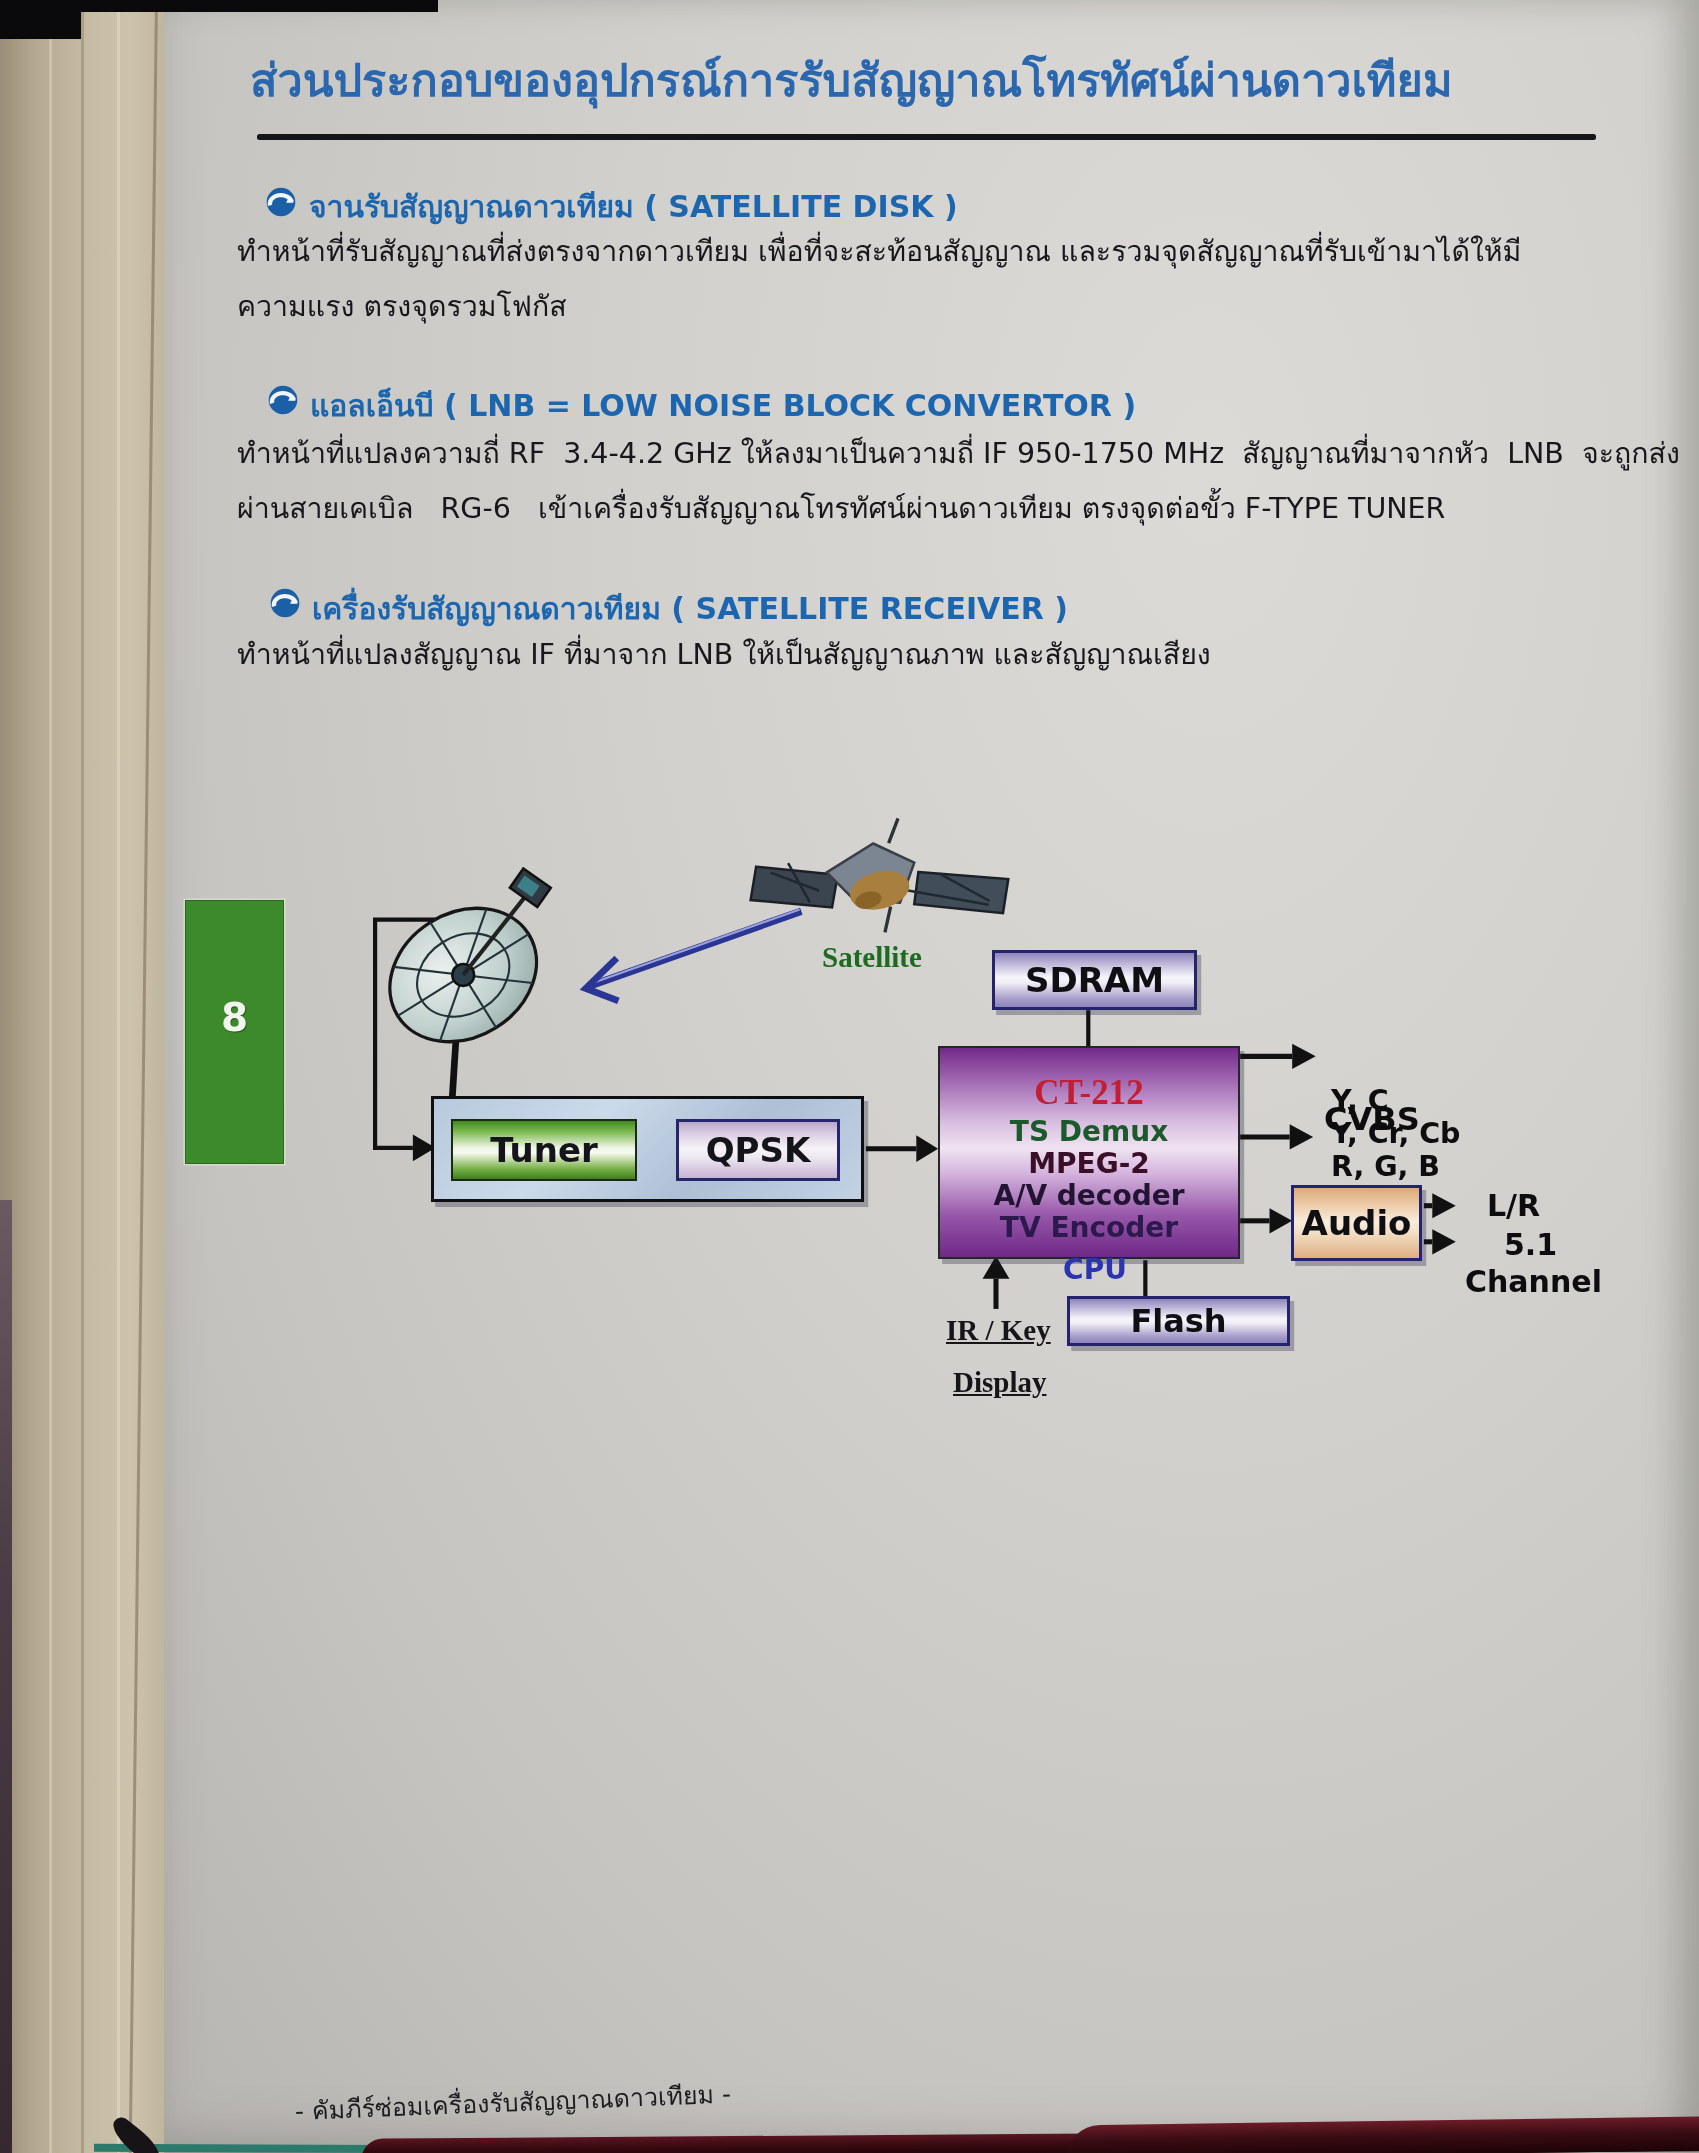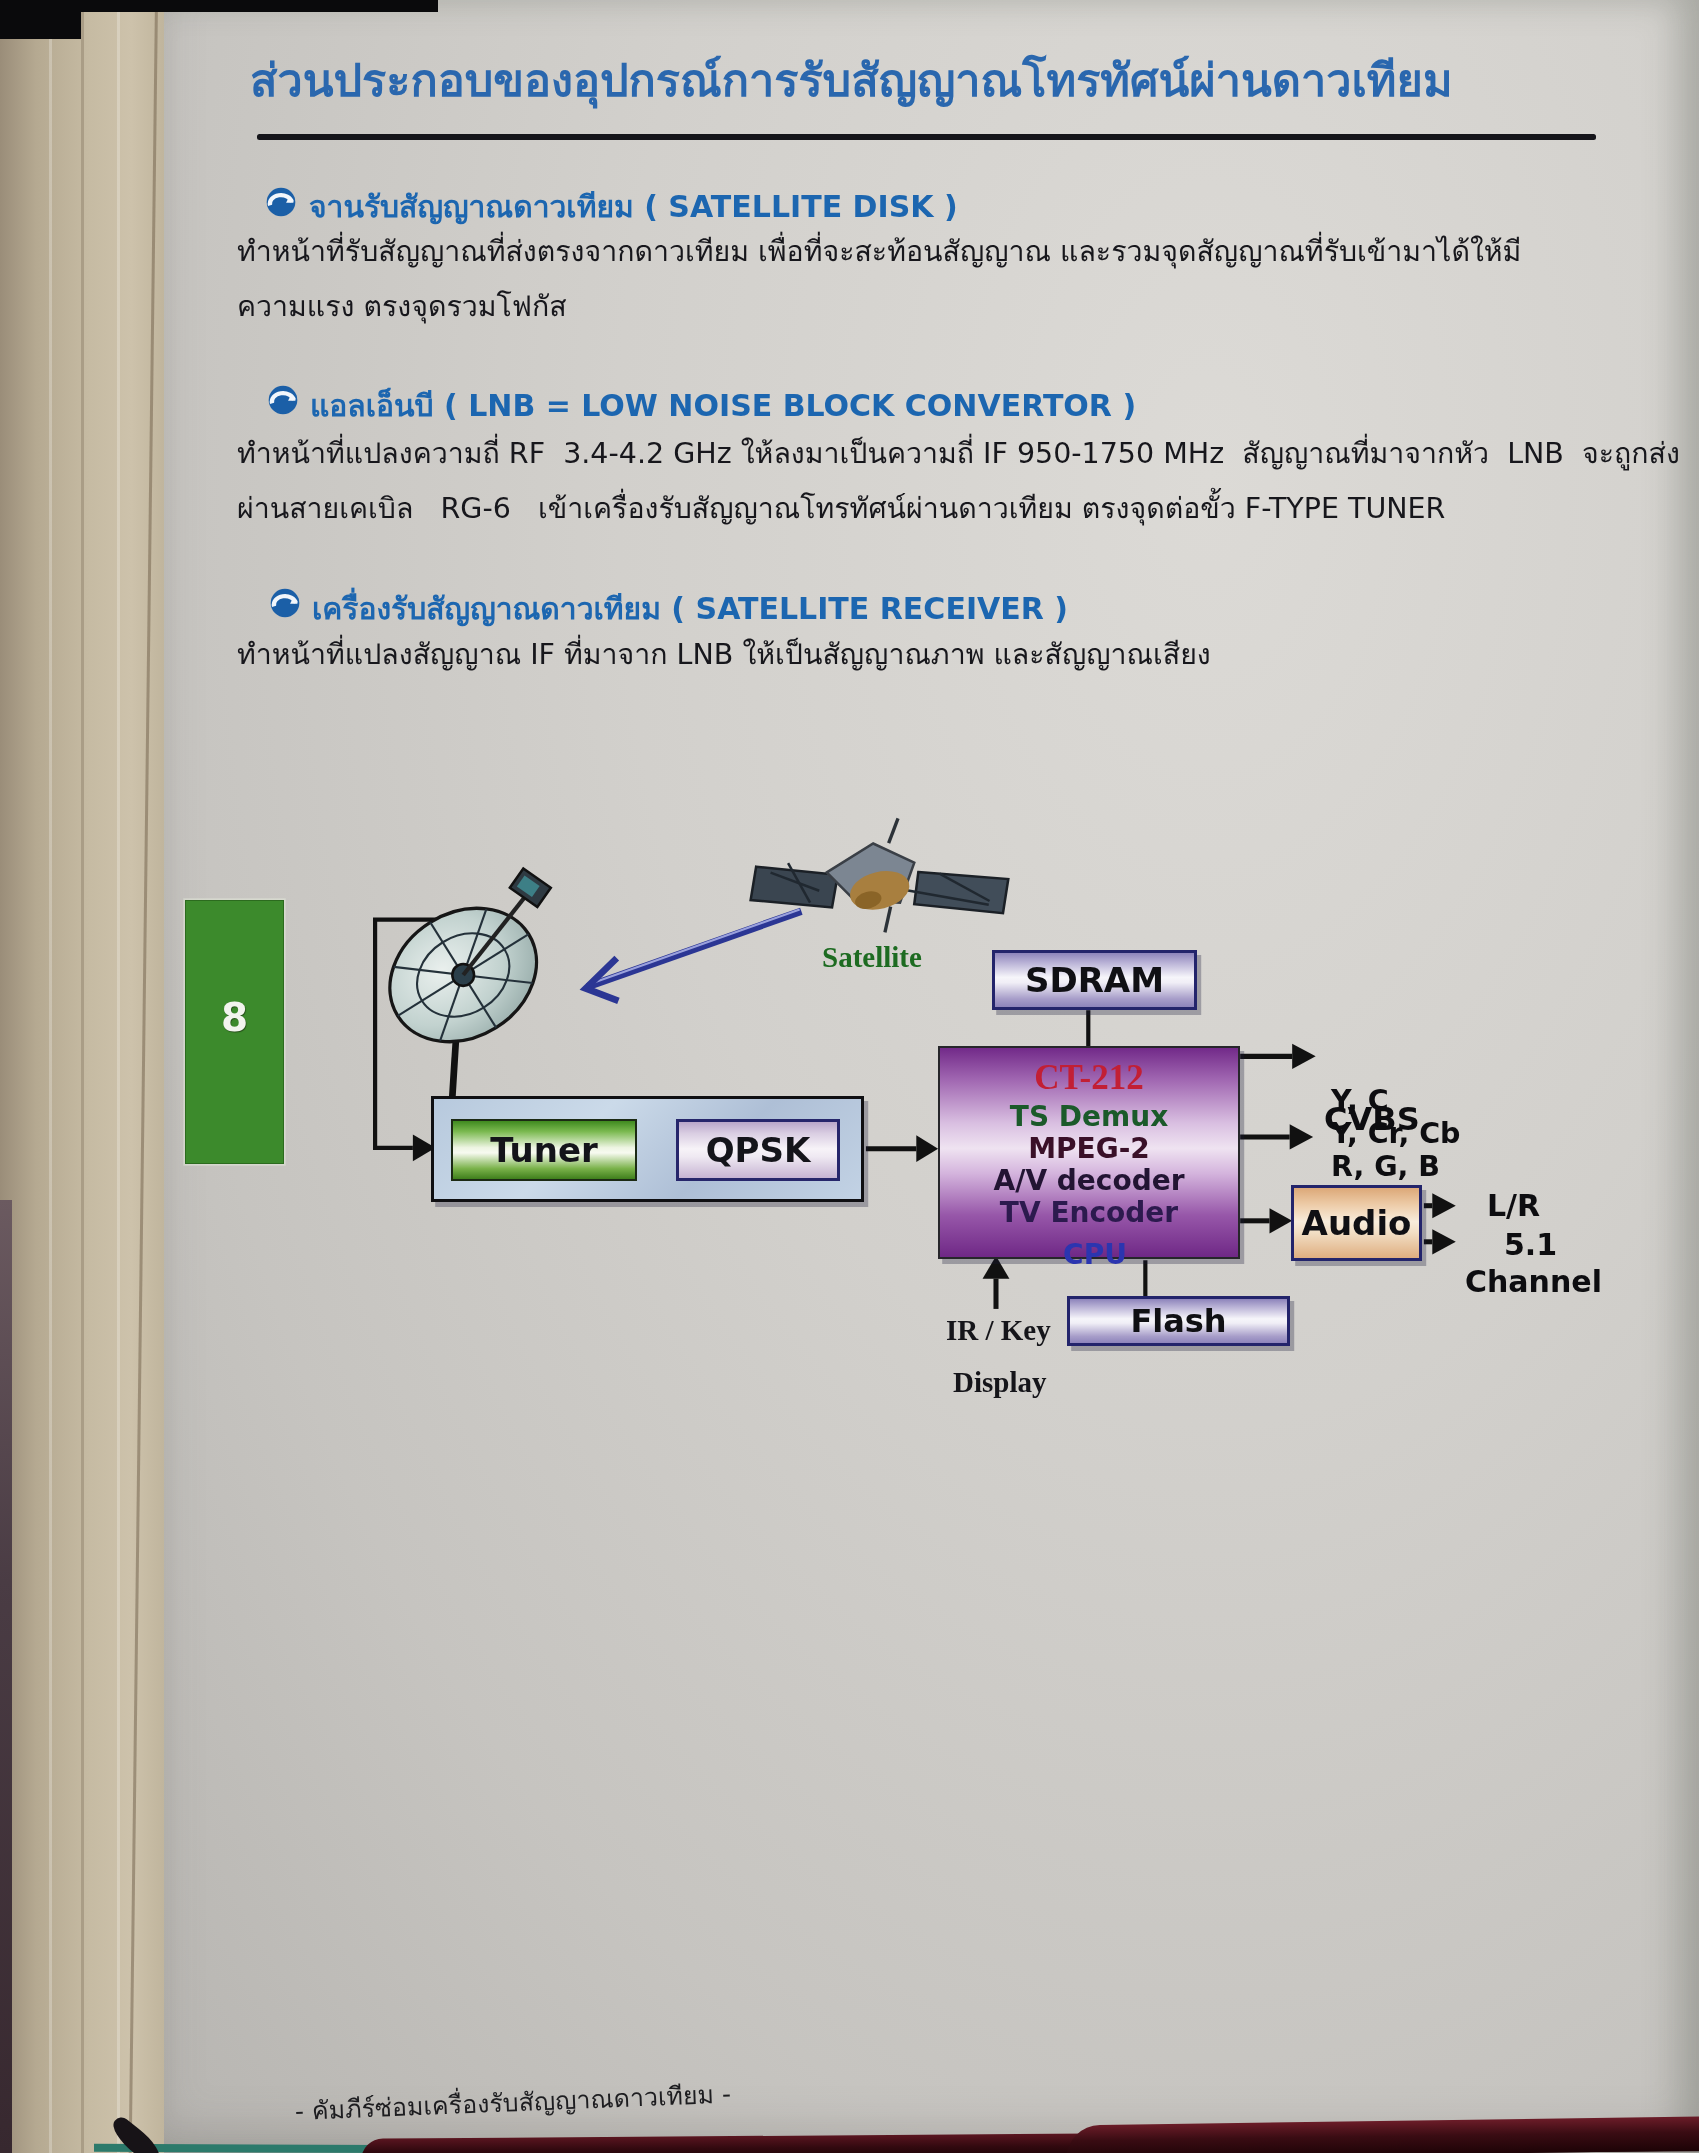--- a/index.html
+++ b/index.html
@@ -42,40 +42,40 @@
     transform:rotate(-2.3deg);transform-origin:left center;}
   
   .dbox{z-index:6;display:flex;align-items:center;justify-content:center;
     box-shadow:4.2px 5px 0 rgba(25,25,55,.30);box-sizing:border-box;}
   .lav{background:linear-gradient(180deg,#8d84bb 0%,#b9b2d6 18%,#f6f5fa 45%,#f0eef6 55%,#a79dc9 85%,#8d84bb 100%);
     border:3.4px solid #23246b;}
   .sdram{left:992px;top:950px;width:205px;height:60px;font-size:34px;font-weight:bold;color:#101014;}
   .flash{left:1067px;top:1296px;width:223px;height:50px;font-size:32px;font-weight:bold;color:#101014;}
   .chip{left:938px;top:1046px;width:302px;height:213px;border:2.5px solid #26262a;
     background:linear-gradient(180deg,#722a89 0%,#a066b1 15%,#d9bfe1 36%,#efe3f1 48%,#d4b4dd 60%,#9757a9 80%,#6f2886 100%);
-    flex-direction:column;justify-content:flex-start;padding-top:10px;text-align:center;}
+    flex-direction:column;justify-content:flex-start;padding-top:25px;text-align:center;}
   .chip .t{font-family:"Liberation Serif","DejaVu Serif",serif;font-size:35px;font-weight:bold;color:#c21f35;margin-bottom:3.4px;}
   .chip .l{font-size:28px;font-weight:bold;line-height:32px;}
   .chip .l1{color:#1b5a2a}.chip .l2{color:#3a1028}.chip .l3{color:#221433}.chip .l4{color:#2c1a4e}
   .chip .cpu{font-size:28px;font-weight:bold;color:#2b35b0;margin-top:8.4px;margin-left:12px;}
   .io-wrap{left:431px;top:1096px;width:433px;height:106px;border:3.4px solid #0f0f12;z-index:5;
     background:linear-gradient(135deg,#b7c9dd 0%,#cbdae9 35%,#aebfd6 65%,#c2d2e4 100%);
     box-shadow:4.2px 5px 0 rgba(25,25,55,.30);box-sizing:border-box;position:absolute;}
   .tuner{left:17px;top:20px;width:186px;height:62px;border:2.5px solid #1c2a14;position:absolute;z-index:6;
     background:linear-gradient(180deg,#3f8a1f 0%,#7ab94f 18%,#eef5e3 46%,#f7faf0 55%,#7ab24a 82%,#3f7f1c 100%);
     display:flex;align-items:center;justify-content:center;font-size:34px;font-weight:600;color:#14141a;box-sizing:border-box;}
   .qpsk{left:242px;top:20px;width:164px;height:62px;border:3.4px solid #26266b;position:absolute;z-index:6;
     background:linear-gradient(180deg,#b9a7c9 0%,#d9cde2 20%,#f7f3f8 48%,#efe9f2 62%,#c6b4d3 100%);
     display:flex;align-items:center;justify-content:center;font-size:34px;font-weight:bold;color:#14141a;box-sizing:border-box;}
   .audio{left:1291px;top:1185px;width:131px;height:76px;border:3.4px solid #23246b;
     background:linear-gradient(180deg,#dca878 0%,#ecc9a4 22%,#f8ecdb 48%,#f2dec4 64%,#dfae80 100%);
     font-size:34px;font-weight:bold;color:#101014;}
   
   .out-label{z-index:6;color:#0d0d10;font-weight:bold;white-space:pre;}
-  .serif-label{z-index:6;font-family:"Liberation Serif","DejaVu Serif",serif;font-weight:bold;color:#15151a;white-space:pre;}
+  .serif-label{z-index:6;font-family:"Liberation Serif","DejaVu Serif",serif;font-weight:bold;color:#15151a;white-space:pre;text-decoration:underline;}
   .sat-label{left:822px;top:941px;z-index:6;font-family:"Liberation Serif","DejaVu Serif",serif;
     font-weight:bold;font-size:29px;color:#1d6b21;}
   svg.overlay{position:absolute;left:0;top:0;z-index:5;pointer-events:none;}
 </style>
 </head>
 <body>
 
 <div class="stage">
 
   <div class="abs left-stack">

